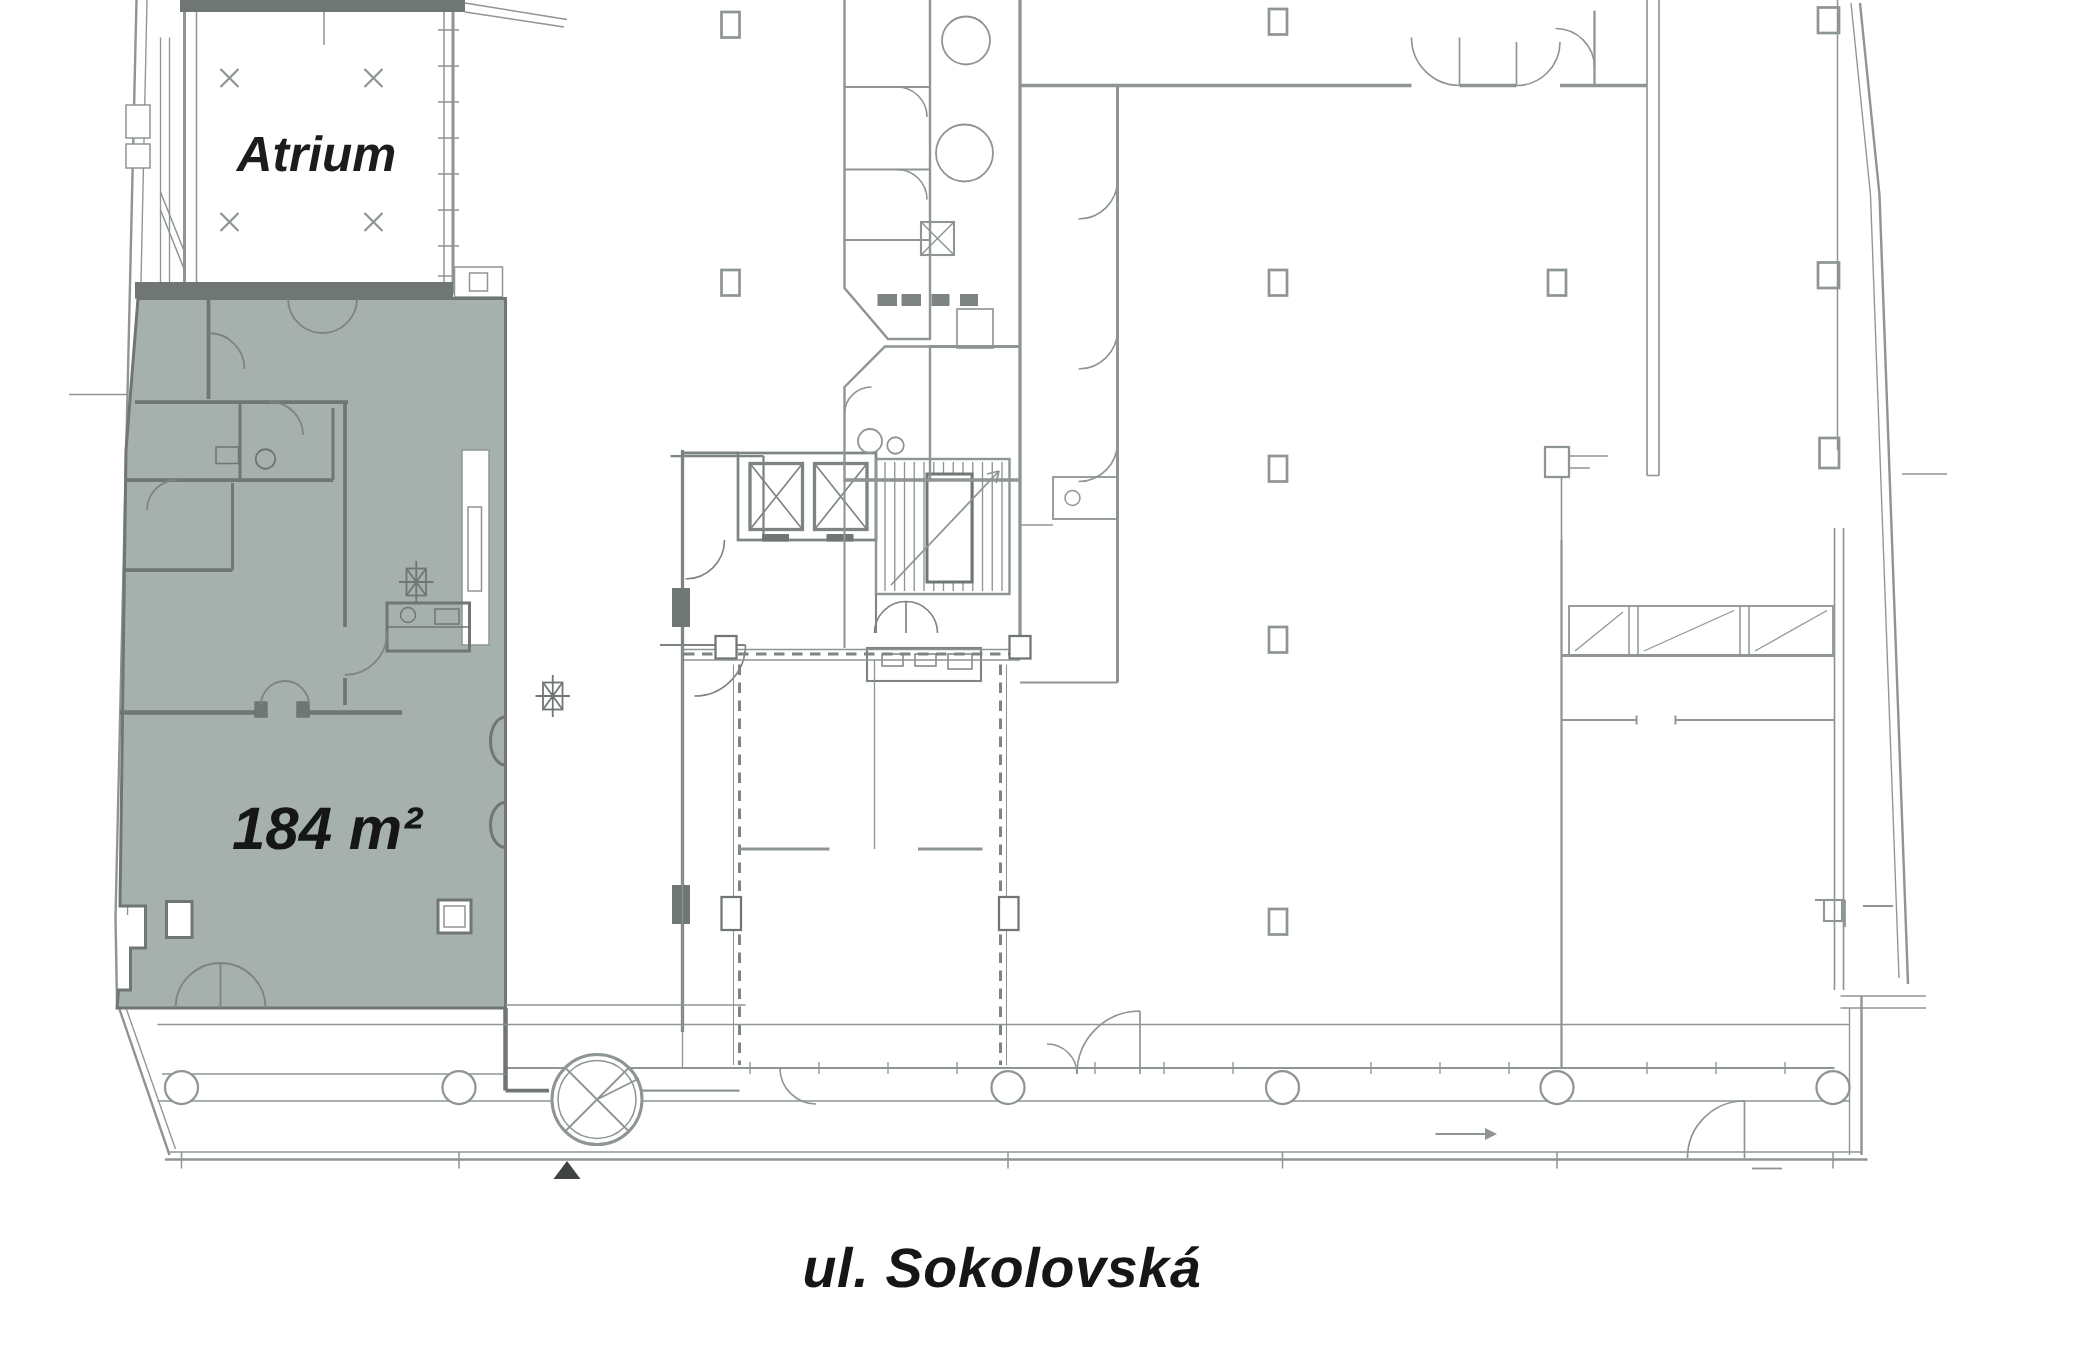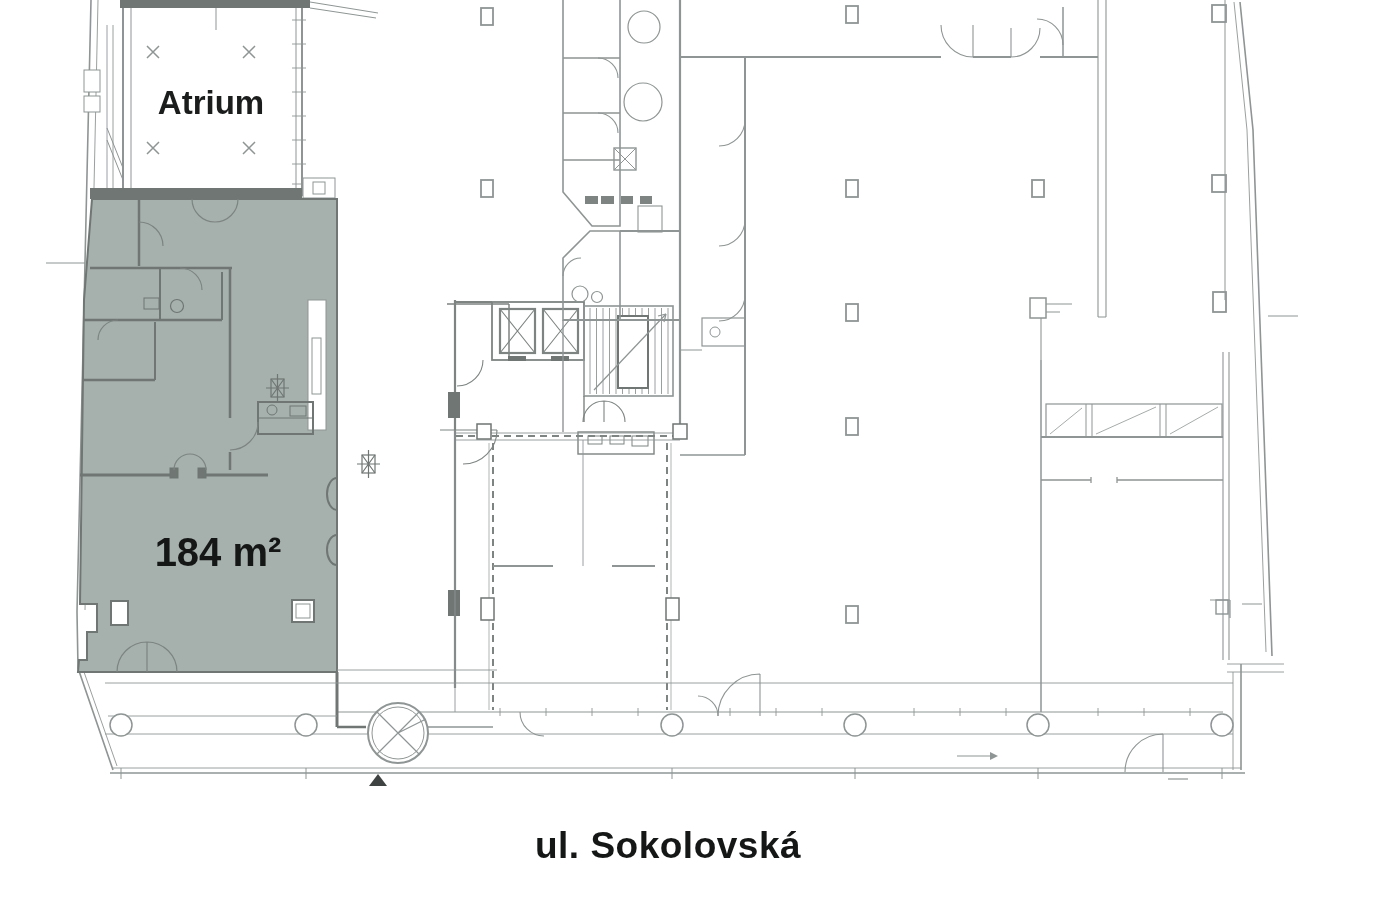--- a/index.html
+++ b/index.html
@@ -1,17 +1,17 @@
 <!DOCTYPE html>
 <html><head>
 <meta charset="utf-8">
 <style>
   html,body{margin:0;padding:0;background:#ffffff;}
   .stage{position:relative;width:1386px;height:866px;background:#ffffff;overflow:hidden;
-         font-family:"Liberation Sans", sans-serif;}
+         font-family:"Liberation Sans", sans-serif;font-style:italic;}
   svg{display:block;}
   text{font-family:"Liberation Sans", sans-serif;}
   .lbl-atrium{font-size:33px;font-weight:700;fill:#1b1d1c;}
   .lbl-area{font-size:40px;font-weight:700;fill:#151716;}
   .lbl-street{font-size:37px;font-weight:700;fill:#151716;letter-spacing:0.5px;}
 </style>
 </head>
 <body>
 
 <div class="stage">

